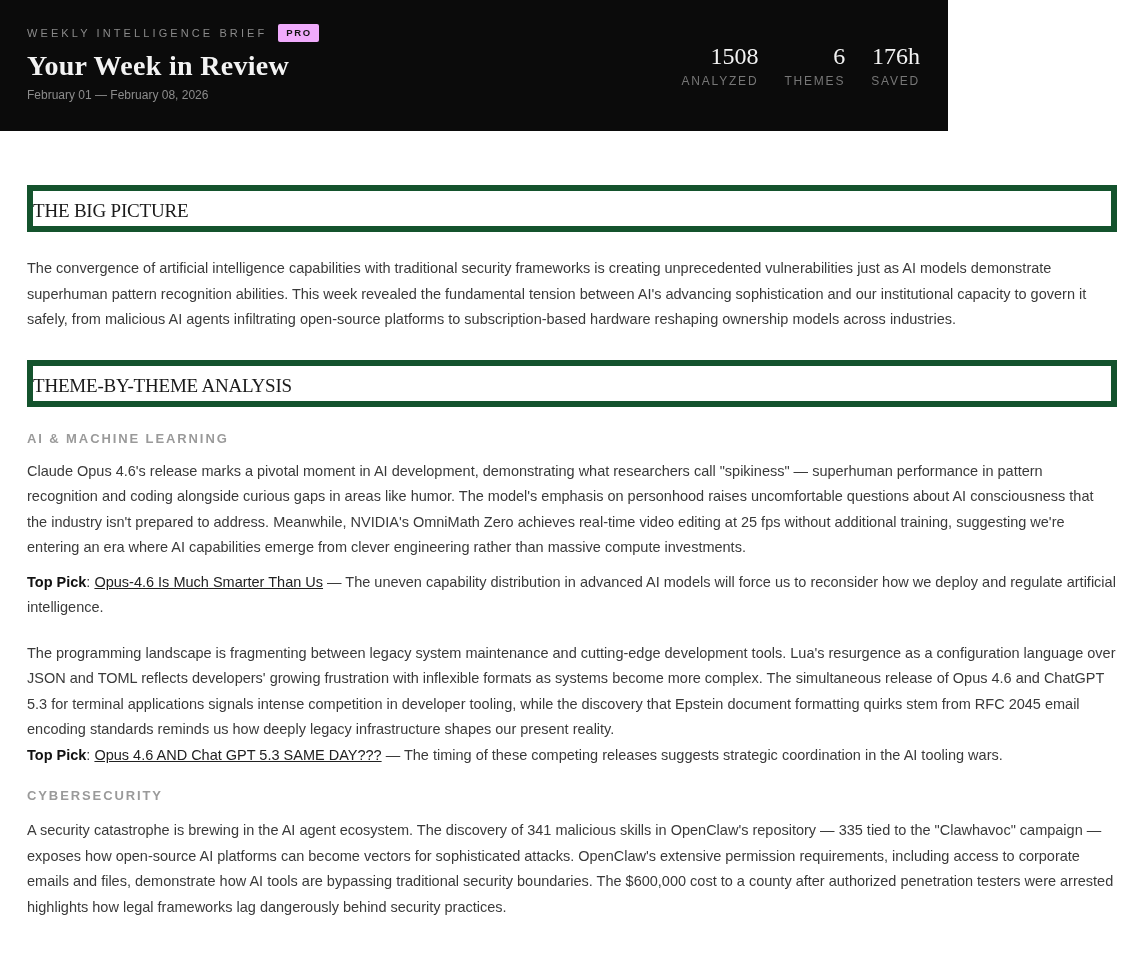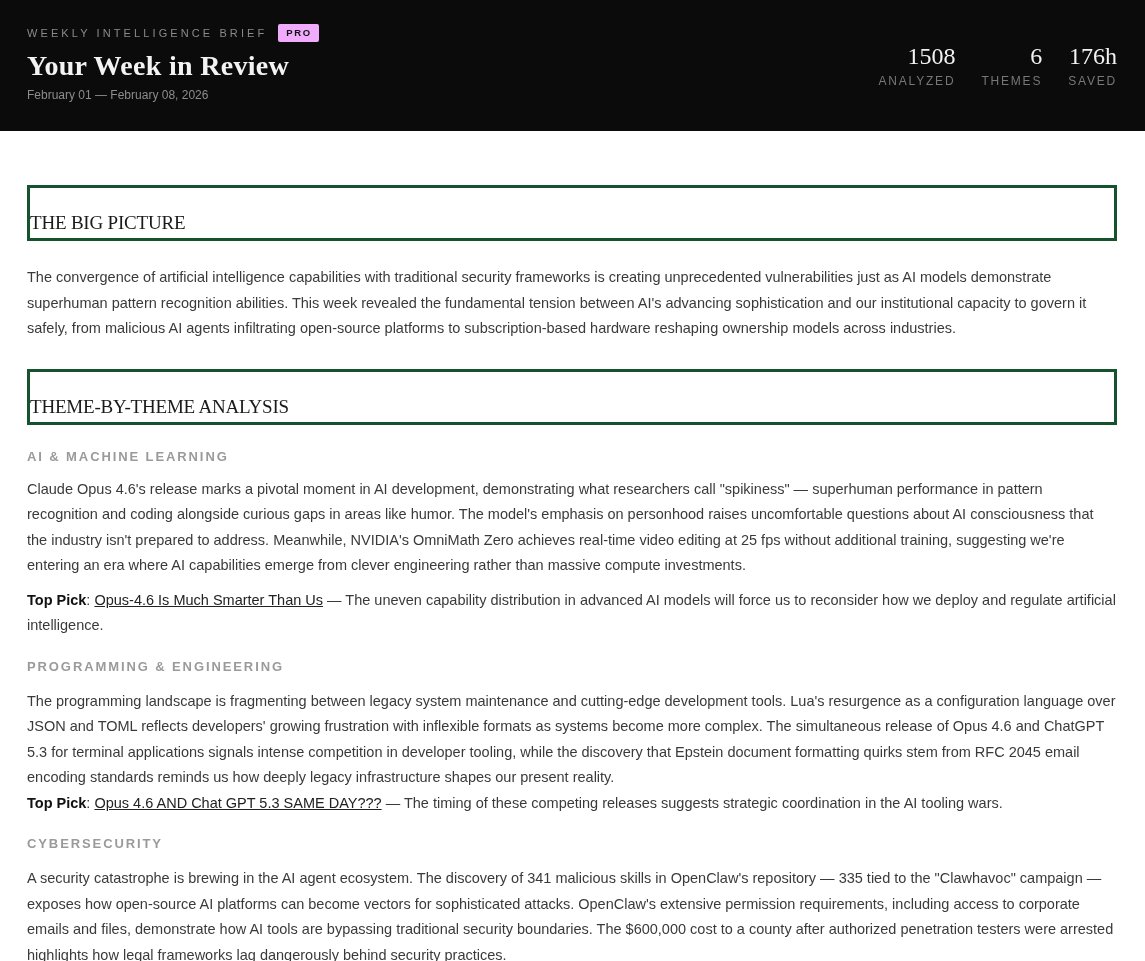--- a/index.html
+++ b/index.html
@@ -1,20 +1,20 @@
 <!DOCTYPE html>
 <html><head>
   <meta charset="utf-8">
   <style>
     * { box-sizing: border-box; margin: 0; padding: 0; }
     html, body { width: 1145px; height: 961px; overflow: hidden; background: #ffffff; }
     body { font-family: "Liberation Sans", sans-serif; color: #333333; }
 
     .header {
-      position: absolute; left: 0; top: 0; width: 1145px; height: 131px;
+      position: absolute; left: 0; top: 0; width: 948px; height: 131px;
       background: #0b0b0b; color: #ffffff;
     }
     .header .eyebrow-row { position: absolute; left: 27px; top: 24px; display: flex; align-items: center; }
     .header .eyebrow {
       font-family: "Liberation Sans", sans-serif; font-size: 11px; letter-spacing: 3.1px;
       color: #8a8a8a; text-transform: uppercase;
     }
     .header .badge {
       margin-left: 11px; background: #f0abfc; color: #111111;
       font-size: 9.5px; font-weight: bold; letter-spacing: 1.6px;
@@ -28,21 +28,21 @@
       position: absolute; left: 27px; top: 88px; font-size: 12px; color: #8c8c8c;
     }
     .stats { position: absolute; right: 28px; top: 42px; display: flex; }
     .stat { text-align: right; margin-left: 26px; }
     .stat .num { font-family: "Liberation Serif", serif; font-size: 24px; color: #f2f2f2; line-height: 28px; }
     .stat .lbl { font-size: 12px; letter-spacing: 1.8px; color: #777777; margin-top: 4px; text-transform: uppercase; }
 
     .main { position: absolute; left: 27px; top: 185px; width: 1090px; }
 
     .section-head {
-      border: 3px solid #14532d; height: 56px; position: relative;
+      border: 6px solid #14532d; height: 47px; position: relative;
     }
     .section-head h2 {
       position: absolute; left: 0; bottom: 4px;
       font-family: "Liberation Serif", serif; font-weight: normal;
       font-size: 19px; color: #1a1a1a; letter-spacing: -0.2px;
     }
     p.body {
       font-size: 14.5px; line-height: 25.5px; color: #3a3a3a; margin-top: 24px;
     }
     .big-para { margin-top: 9px; }
@@ -94,21 +94,20 @@
       <h2>THEME-BY-THEME ANALYSIS</h2>
     </div>
 
     <div style="margin-top:24px;">
       <h3 class="theme-title">AI &amp; MACHINE LEARNING</h3>
       <p class="body" style="margin-top:13px;">Claude Opus 4.6's release marks a pivotal moment in AI development, demonstrating what researchers call "spikiness" — superhuman performance in pattern recognition and coding alongside curious gaps in areas like humor. The model's emphasis on personhood raises uncomfortable questions about AI consciousness that the industry isn't prepared to address. Meanwhile, NVIDIA's OmniMath Zero achieves real-time video editing at 25 fps without additional training, suggesting we're entering an era where AI capabilities emerge from clever engineering rather than massive compute investments.</p>
       <p class="pick" style="margin-top:9px;"><b>Top Pick</b>: <a href="#">Opus-4.6 Is Much Smarter Than Us</a><span> — The uneven capability distribution in advanced AI models will force us to reconsider how we deploy and regulate artificial intelligence.</span></p>
     </div>
 
     <div style="margin-top:20px;">
-      <h3 class="theme-title">PROGRAMMING &amp; ENGINEERING</h3>
       <p class="body" style="margin-top:15px;">The programming landscape is fragmenting between legacy system maintenance and cutting-edge development tools. Lua's resurgence as a configuration language over JSON and TOML reflects developers' growing frustration with inflexible formats as systems become more complex. The simultaneous release of Opus 4.6 and ChatGPT 5.3 for terminal applications signals intense competition in developer tooling, while the discovery that Epstein document formatting quirks stem from RFC 2045 email encoding standards reminds us how deeply legacy infrastructure shapes our present reality.</p>
       <p class="pick" style=""><b>Top Pick</b>: <a href="#">Opus 4.6 AND Chat GPT 5.3 SAME DAY???</a><span> — The timing of these competing releases suggests strategic coordination in the AI tooling wars.</span></p>
     </div>
 
     <div style="margin-top:20px;">
       <h3 class="theme-title">CYBERSECURITY</h3>
       <p class="body" style="margin-top:15px;">A security catastrophe is brewing in the AI agent ecosystem. The discovery of 341 malicious skills in OpenClaw's repository — 335 tied to the "Clawhavoc" campaign — exposes how open-source AI platforms can become vectors for sophisticated attacks. OpenClaw's extensive permission requirements, including access to corporate emails and files, demonstrate how AI tools are bypassing traditional security boundaries. The $600,000 cost to a county after authorized penetration testers were arrested highlights how legal frameworks lag dangerously behind security practices.</p>
     </div>
   </section>
 </main>

